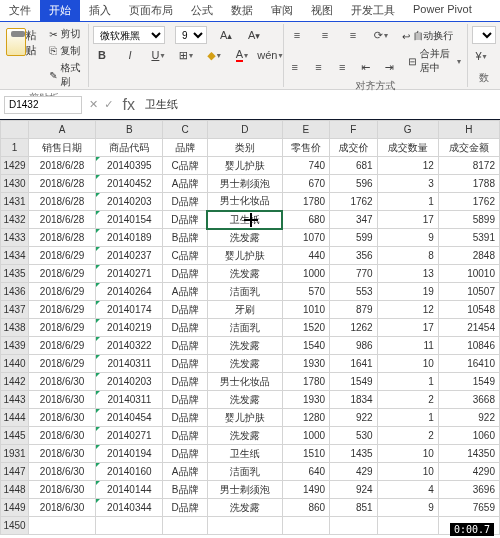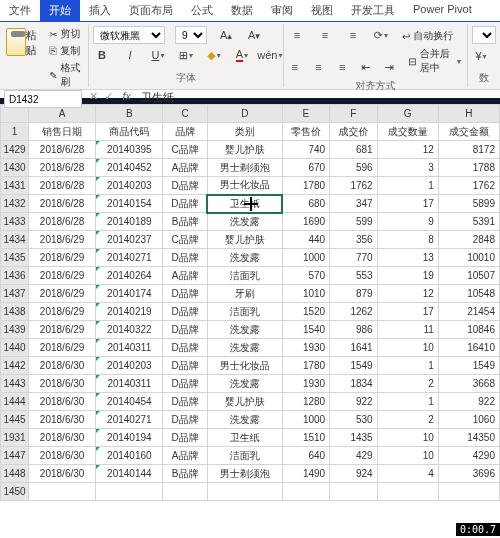--- a/index.html
+++ b/index.html
@@ -10,39 +10,39 @@
 .ribbon{background:#f3f2f1;height:68px;display:flex;border-bottom:1px solid #d4d4d4;padding:2px 0}
 .group{display:flex;flex-direction:column;border-right:1px solid #d4d4d4;padding:2px 4px;justify-content:space-between}
 .group-label{font-size:10px;color:#666;text-align:center;padding-top:1px}
 .paste-area{display:flex;flex-direction:row;align-items:flex-start;padding:2px}
 .paste-icon{width:24px;height:28px;background:linear-gradient(#fff,#f5e6a8);border:1px solid #d4a017;border-radius:2px;position:relative}
 .paste-icon::after{content:"";position:absolute;top:2px;left:4px;width:14px;height:6px;background:#888;border-radius:2px}
 .small-btn{display:flex;align-items:center;gap:3px;font-size:10px;padding:1px 2px;cursor:pointer}
 .font-row{display:flex;gap:10px;align-items:flex-end;margin-bottom:2px}
 .font-select{border:1px solid #ccc;background:#fff;font-size:10px;height:18px;padding:0 2px}
 .fmt-btn{width:18px;height:18px;display:flex;align-items:center;justify-content:center;font-size:11px;cursor:pointer;color:#444}
-.namebox-row{display:flex;height:14px;border-bottom:6px solid #0f172a;align-items:flex-start}
+.namebox-row{display:flex;height:30px;border-bottom:1px solid #0f172a;align-items:center}
 .namebox{width:78px;border:1px solid #ccc;height:18px;font-size:10px;padding:0 4px;margin:0 4px;background:#fff}
-.fx{font-style:italic;color:#666;font-size:11px;padding:0 6px}
+.fx{color:#666;font-size:16px;padding:0 6px}
 .formula-bar{flex:1;font-size:11px;padding:0 4px}
 .grid{overflow:auto;height:418px}
 table{border-collapse:collapse;width:100%}
 th,td{border:1px solid #d4d4d4;font-size:10px;text-align:center;height:18px;padding:0 2px;white-space:nowrap}
 th{background:#e6e6e6;font-weight:normal;color:#333}
 .rowhead{background:#e6e6e6;width:28px;min-width:28px}
 .colhead{background:#e6e6e6}
 td.selected{border:2px solid #217346;background:#fff;position:relative}
 td.num{text-align:right;padding-right:4px}
 td.mark{position:relative}
 td.mark::before{content:"";position:absolute;top:0;left:0;border-top:4px solid #21a366;border-right:4px solid transparent}
 .cursor-plus{position:absolute;top:50%;left:58%;transform:translate(-50%,-50%);width:14px;height:14px;pointer-events:none}
 .cursor-plus::before,.cursor-plus::after{content:"";position:absolute;background:#000}
 .cursor-plus::before{left:6px;top:0;width:2px;height:14px}
 .cursor-plus::after{top:6px;left:0;height:2px;width:14px}
-.timer{position:absolute;bottom:2px;right:0;background:#000;color:#fff;font-size:10px;padding:1px 4px;font-family:monospace}
+.timer{position:absolute;bottom:2px;right:6px;background:#000;color:#fff;font-size:10px;padding:1px 4px;font-family:monospace}
 .dd{font-size:8px;color:#666;margin-left:1px}
 </style>
 </head>
 <body>
 
 <div class="ribbon-tabs" id="tabs">
     <div class="tab">文件</div>
     <div class="tab active">开始</div>
     <div class="tab">插入</div>
     <div class="tab">页面布局</div>
@@ -100,21 +100,20 @@
           </span>
         <span class="fmt-btn">⊞<span class="dd">▾</span></span>
         <span class="fmt-btn" style="color:#d4a017">◆<span class="dd">▾</span></span>
         <span class="fmt-btn">
             <span style="border-bottom:2px solid red">A</span>
             <span class="dd">▾</span>
           </span>
         <span class="fmt-btn">wén<span class="dd">▾</span></span>
       </div>
     </div>
-    <div class="group-label">字体</div>
   </div>
 
   <div class="group">
     <div>
       <div class="font-row">
         <span class="fmt-btn">≡</span>
         <span class="fmt-btn">≡</span>
         <span class="fmt-btn">≡</span>
         <span class="fmt-btn">⟳<span class="dd">▾</span></span>
         <div class="small-btn">
@@ -223,21 +222,21 @@
           <td class="num ">347</td>
           <td class="num ">17</td>
           <td class="num ">5899</td>
         </tr>
         <tr>
           <th class="rowhead">1433</th>
           <td class="">2018/6/28</td>
           <td class="mark">20140189</td>
           <td class="">B品牌</td>
           <td class="">洗发露</td>
-          <td class="num ">1690</td>
+          <td class="num ">1070</td>
           <td class="num ">599</td>
           <td class="num ">9</td>
           <td class="num ">5391</td>
         </tr>
         <tr>
           <th class="rowhead">1434</th>
           <td class="">2018/6/29</td>
           <td class="mark">20140237</td>
           <td class="">C品牌</td>
           <td class="">婴儿护肤</td>
@@ -383,20 +382,31 @@
           <td class="">2018/6/30</td>
           <td class="mark">20140144</td>
           <td class="">B品牌</td>
           <td class="">男士剃须泡</td>
           <td class="num ">1490</td>
           <td class="num ">924</td>
           <td class="num ">4</td>
           <td class="num ">3696</td>
         </tr>
         <tr>
+          <th class="rowhead">1449</th>
+          <td class="">2018/6/30</td>
+          <td class="mark">20140344</td>
+          <td class="">D品牌</td>
+          <td class="">洗发露</td>
+          <td class="num ">860</td>
+          <td class="num ">851</td>
+          <td class="num ">9</td>
+          <td class="num ">7659</td>
+        </tr>
+        <tr>
           <th class="rowhead">1450</th>
           <td class=""></td>
           <td class=""></td>
           <td class=""></td>
           <td class=""></td>
           <td class=""></td>
           <td class=""></td>
           <td class=""></td>
           <td class=""></td>
         </tr>

